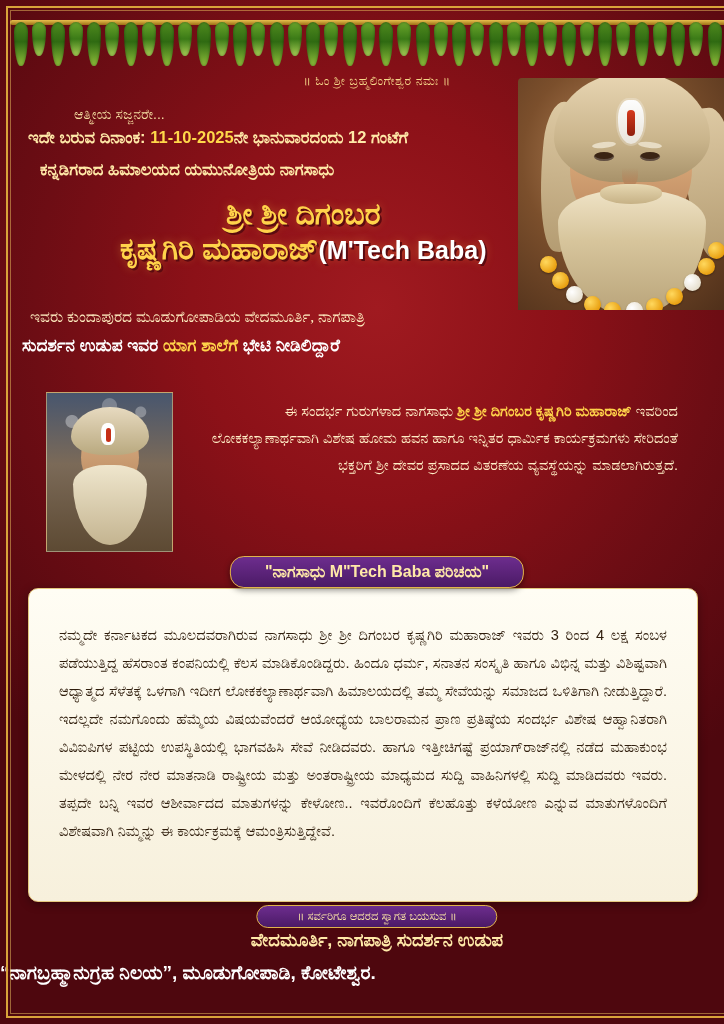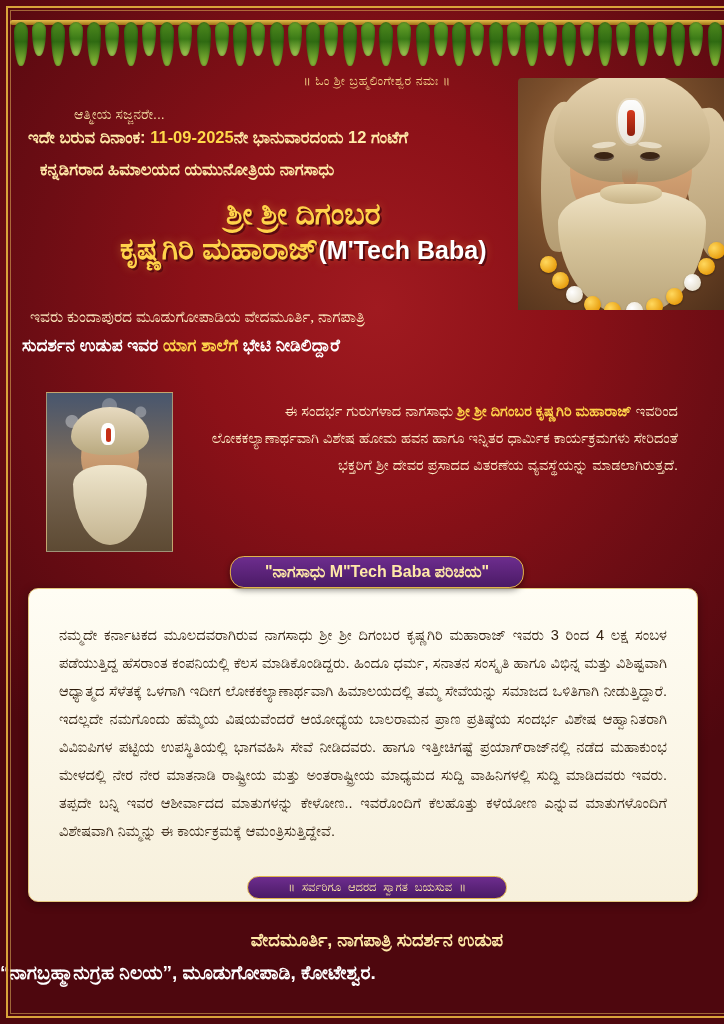--- a/index.html
+++ b/index.html
@@ -363,30 +363,29 @@
     font-size: 14.6px;
     line-height: 1.92;
     text-align: justify;
   }
 
   
   .bottom-strip {
     position: absolute;
     left: 50%;
     transform: translateX(-50%);
-    top: 876px;
+    top: 905px;
     background: linear-gradient(180deg,#6d2d8e 0%, #4b1a66 100%);
     border: 1px solid #e0b44c;
     border-radius: 12px;
     padding: 4px 40px;
     color: #ffe9a8;
     font-size: 11.5px;
     white-space: nowrap;
     z-index: 22;
-    font-family: Liberation Mono, monospace;
   }
   .footer1 {
     position: absolute;
     left: 0; right: 0; top: 930px;
     text-align: center;
     color: #ffe9a8;
     font-size: 18px;
     font-weight: bold;
     z-index: 22;
   }
@@ -478,21 +477,21 @@
       <div class="flower" style="left:130px;top:42px;"></div>
       <div class="flower w" style="left:148px;top:28px;"></div>
       <div class="flower" style="left:162px;top:12px;"></div>
       <div class="flower" style="left:172px;top:-4px;"></div>
     </div>
   </div>
 
   <div class="aatmeeya">ಆತ್ಮೀಯ ಸಜ್ಜನರೇ...</div>
 
   <div class="line-date">
-    <span>ಇದೇ ಬರುವ ದಿನಾಂಕ: </span><span class="hl">11-09-2025</span><span>ನೇ ಭಾನುವಾರದಂದು 12 ಗಂಟೆಗೆ</span>
+    <span>ಇದೇ ಬರುವ ದಿನಾಂಕ: </span><span class="hl">11-10-2025</span><span>ನೇ ಭಾನುವಾರದಂದು 12 ಗಂಟೆಗೆ</span>
   </div>
 
   <div class="line-sub">ಕನ್ನಡಿಗರಾದ ಹಿಮಾಲಯದ ಯಮುನೋತ್ರಿಯ ನಾಗಸಾಧು</div>
 
   <div class="name-big">
     <div class="l1">ಶ್ರೀ ಶ್ರೀ ದಿಗಂಬರ</div>
     <div class="l2">
       <span>ಕೃಷ್ಣಗಿರಿ ಮಹಾರಾಜ್</span><span class="mtech">(M'Tech Baba)</span>
     </div>
   </div>

